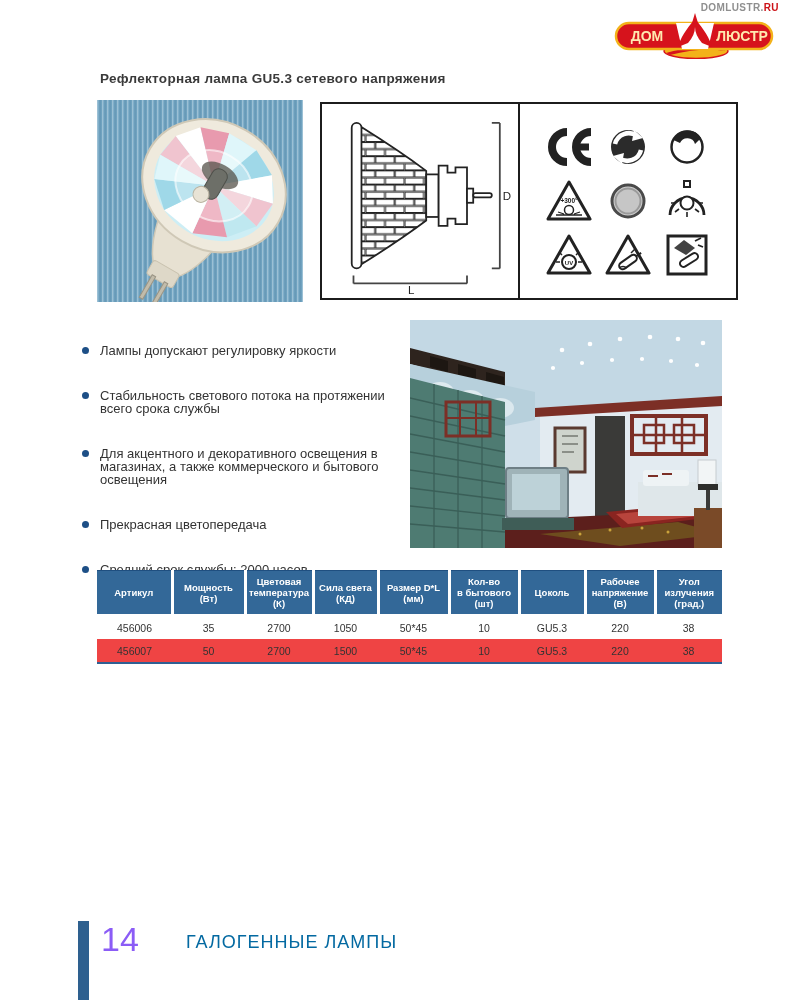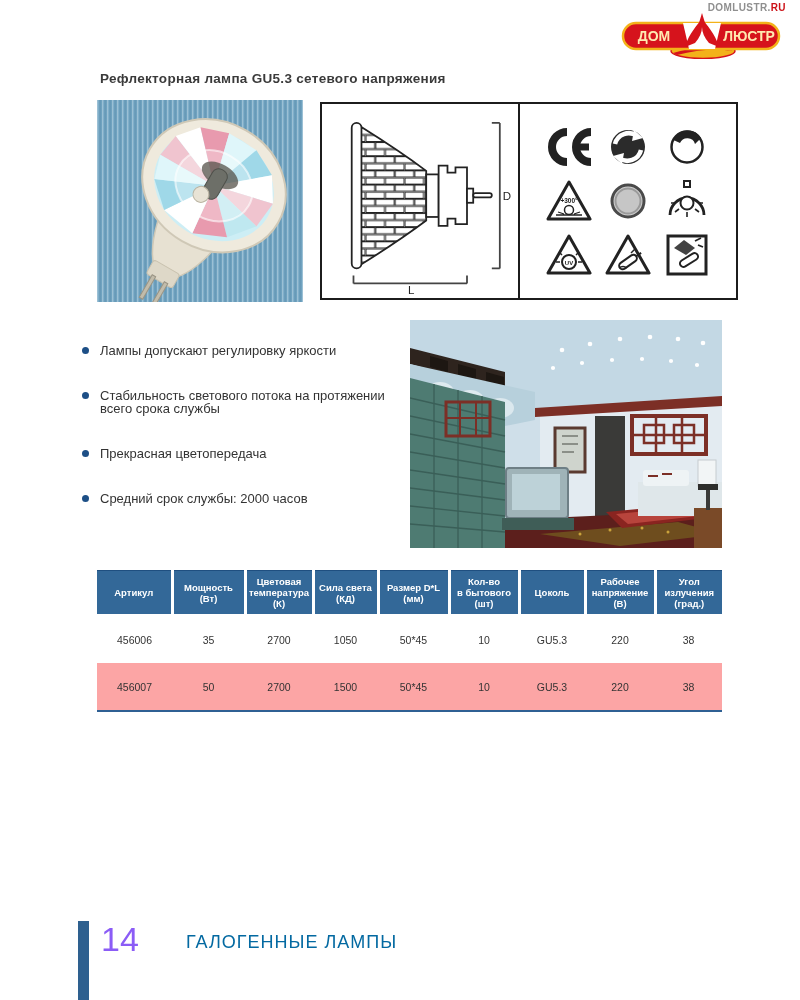--- a/index.html
+++ b/index.html
@@ -1,20 +1,20 @@
 <!DOCTYPE html>
 <html><head>
 <meta charset="utf-8">
 <style>
   html,body{margin:0;padding:0;background:#fff;}
   .page{position:relative;width:800px;height:1000px;background:#fff;overflow:hidden;
         font-family:"Liberation Sans",sans-serif;color:#333;}
 
   
-  .logo{position:absolute;top:2px;right:14px;width:165px;text-align:right;}
+  .logo{position:absolute;top:2px;right:21px;width:165px;text-align:right;}
   .logo .site{font-size:10px;font-weight:bold;color:#8f8f8f;letter-spacing:.4px;}
   .logo .site .tld{color:#cc1218;}
   .logo svg{display:block;margin-top:0px;}
 
   
   .title{position:absolute;left:100px;top:62px;font-size:13.5px;font-weight:bold;
          color:#3a3a3a;letter-spacing:.3px;}
 
   
   .photo-box{position:absolute;left:97px;top:100px;width:206px;height:202px;
@@ -41,22 +41,22 @@
 
   .interior-box{position:absolute;left:410px;top:320px;width:312px;height:228px;overflow:hidden;}
 
   
   .spec-table{position:absolute;left:97px;top:570px;border-collapse:collapse;
        table-layout:fixed;width:625px;border-bottom:2px solid #2f6093;}
   .spec-table th{background:#336898;color:#fff;font-size:9.5px;font-weight:bold;
        line-height:11px;padding:5px 2px;text-align:center;vertical-align:middle;
        white-space:pre-line;border-top:1px solid #1f4f80;border-bottom:2px solid #fff;}
   .spec-table th + th{border-left:3px solid #fff;}
-  .spec-table td{font-size:10.5px;color:#333;text-align:center;height:23px;padding:12px 2px;}
-  .spec-table tr.alt td{background:#fca5a5;}
+  .spec-table td{font-size:10.5px;color:#333;text-align:center;height:23px;padding:0 2px;}
+  .spec-table tr.alt td{background:#ef4444;}
 
   
   .footer-bar{position:absolute;left:78px;top:921px;width:11px;height:79px;background:#2e608f;}
   .page-number{position:absolute;left:101px;top:920px;font-size:34px;font-weight:400;
        color:#8b5cf6;}
   .section-title{position:absolute;left:186px;top:932px;font-size:18px;color:#0369a1;
        letter-spacing:1px;}
 </style>
 </head>
 <body>
@@ -201,20 +201,21 @@
           <rect x="14" y="23.5" width="20" height="7" rx="3.5" fill="#fff" stroke="#222" stroke-width="2"></rect>
         </g>
         <path d="M30,8 l6,-3 M33,12 l5,2" stroke="#222" stroke-width="1.8"></path>
       </svg>
     </div>
   </div>
 
   <ul class="features">
     <li>Лампы допускают регулировку яркости</li>
     <li>Стабильность светового потока на протяжении всего срока службы</li>
+    <li>Для акцентного и декоративного освещения в магазинах, а также коммерческого и бытового освещения</li>
     <li>Прекрасная цветопередача</li>
     <li>Средний срок службы: 2000 часов</li>
   </ul>
 
   <div class="interior-box">
     <svg width="312" height="228" viewBox="0 0 312 228">
       <rect x="0" y="0" width="312" height="228" fill="#cfdfe9"></rect>
       <polygon points="0,0 312,0 312,80 130,95 0,125" fill="#c3d8e4"></polygon>
       <polygon points="130,90 312,78 312,200 130,208" fill="#e3ebf1"></polygon>
       <polygon points="125,88 312,76 312,86 125,97" fill="#7c2f26"></polygon>

